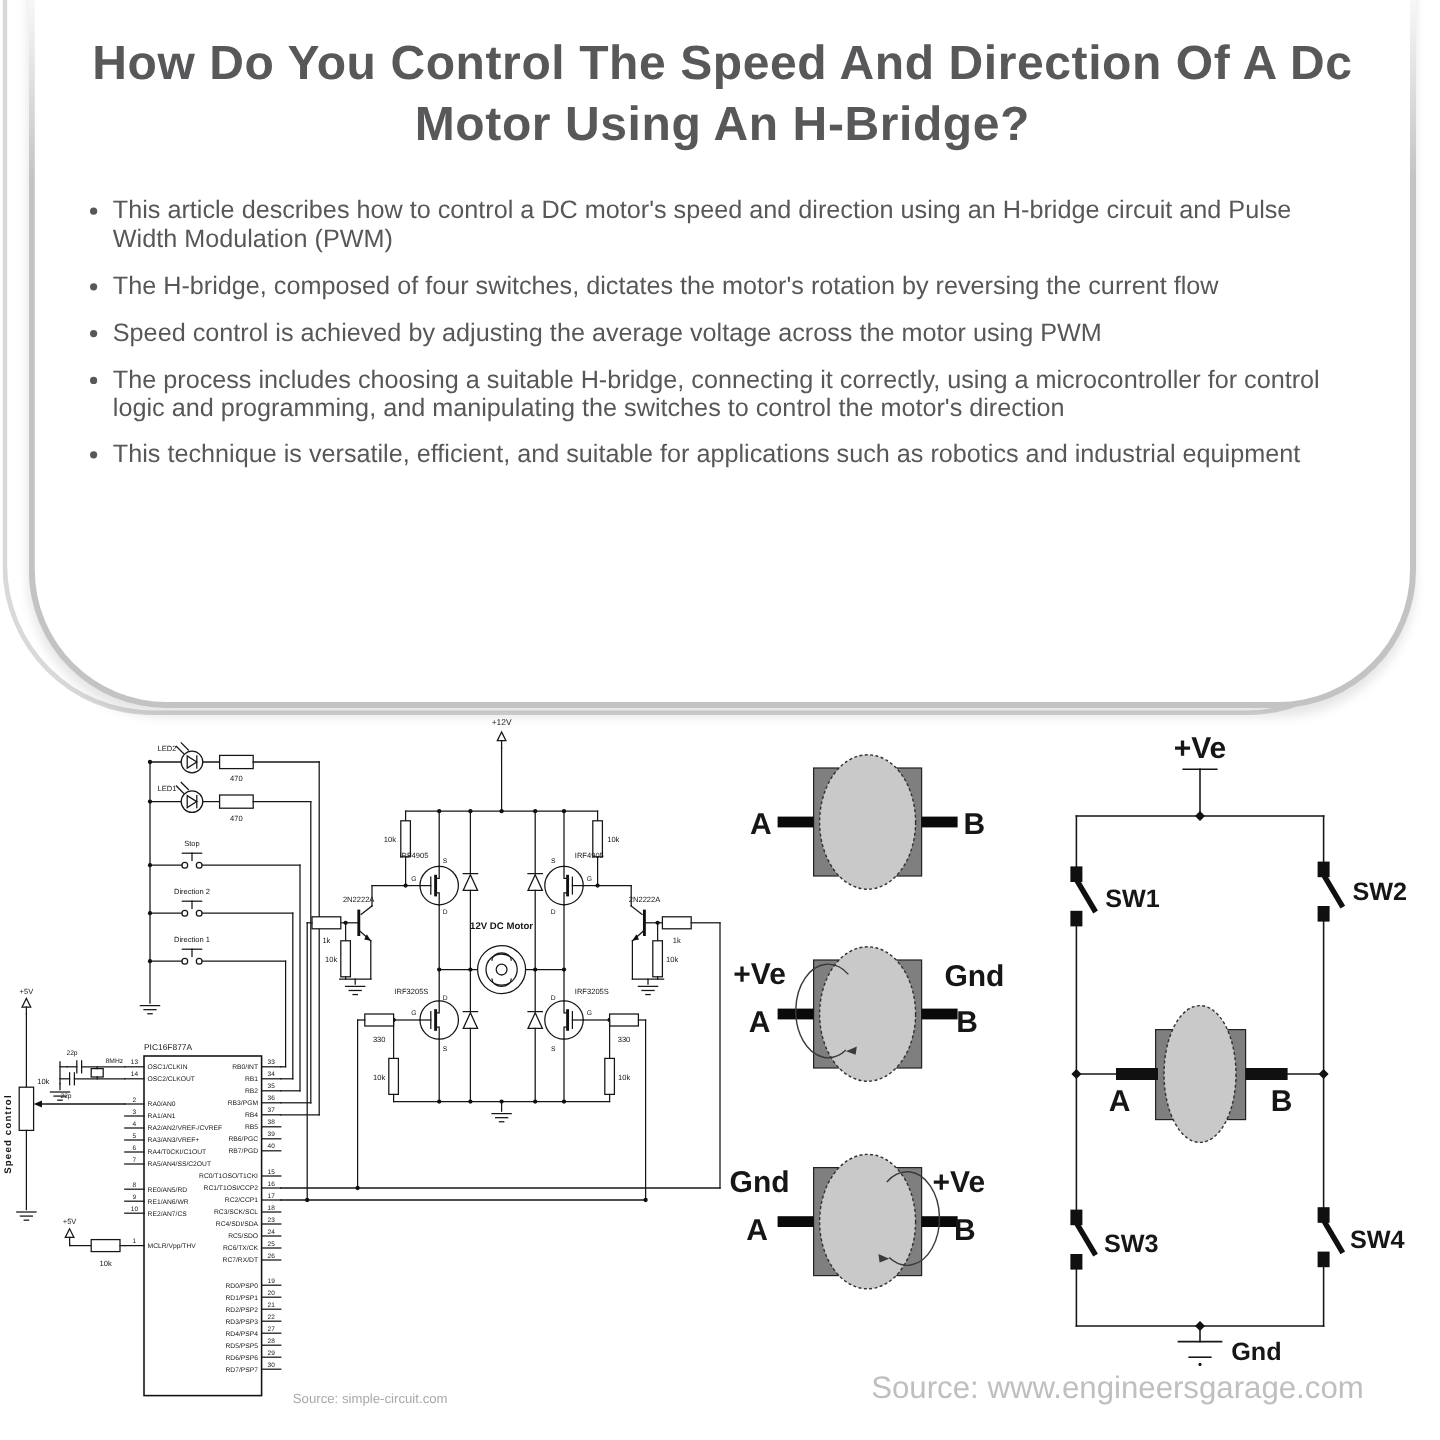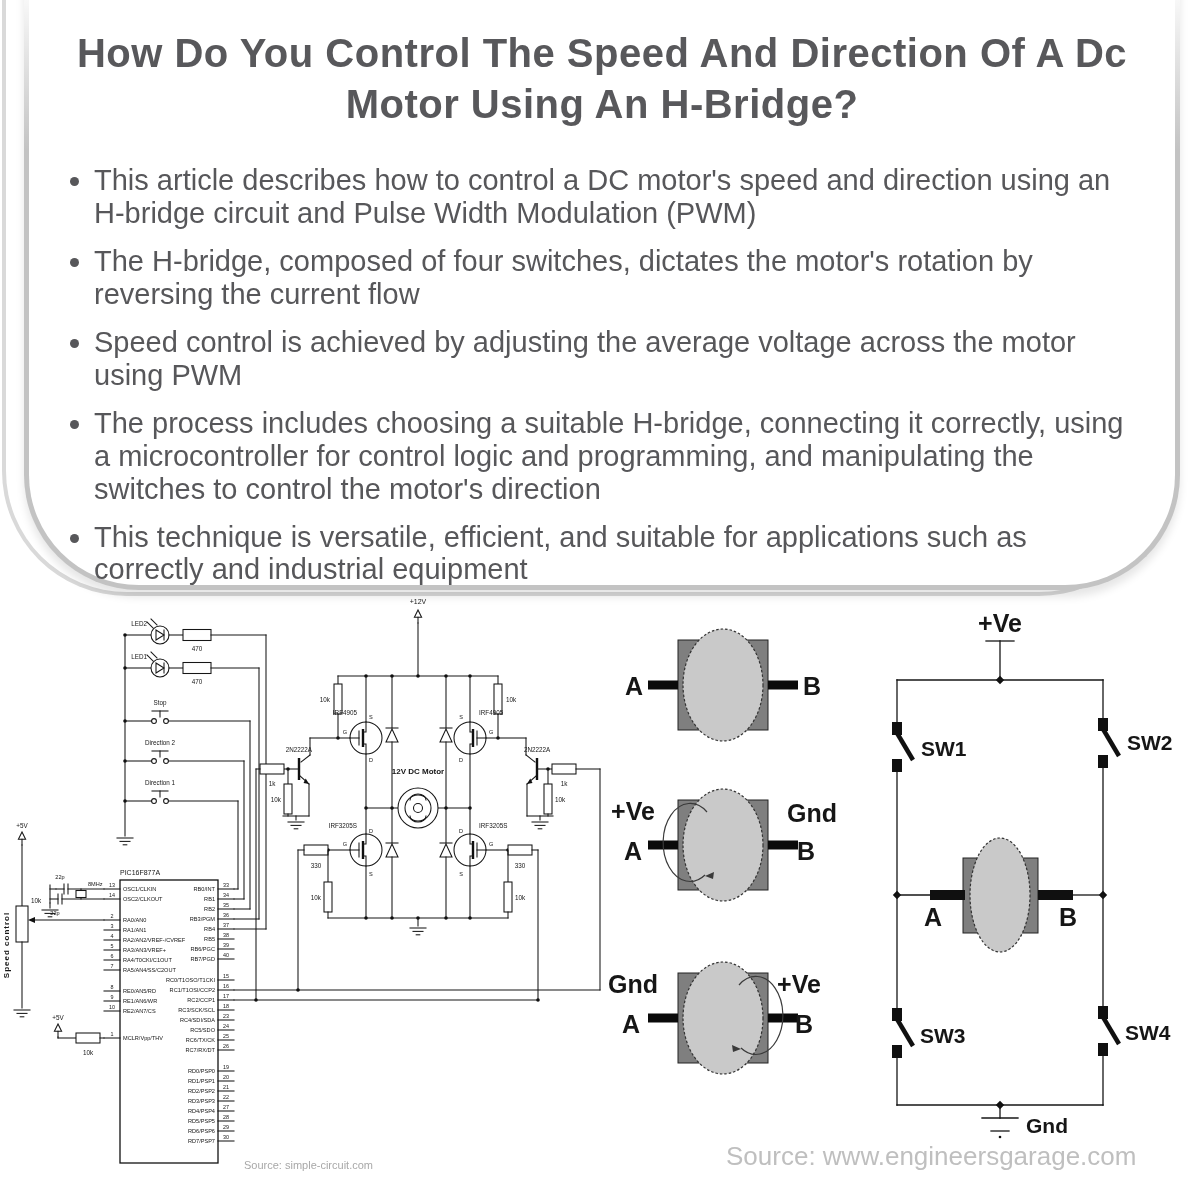--- a/index.html
+++ b/index.html
@@ -8,21 +8,21 @@
   .card-shadow{position:absolute;left:2px;right:36px;top:-170px;height:762px;
        border:4px solid #d9d9d9;border-top:none;border-radius:0 0 125px 125px;background:#fff;}
   .card{position:absolute;left:24px;right:20px;top:-160px;height:745px;background:#fff;
        border:5px solid #c3c3c3;border-top:none;border-radius:0 0 115px 115px;
        box-shadow:0 7px 9px rgba(0,0,0,0.10);}
   .card::before{content:"";position:absolute;top:0;left:-5px;right:-5px;height:310px;
        background:linear-gradient(to bottom,#fff 0%,#fff 45%,rgba(255,255,255,0) 100%);}
   .title{margin:0;padding:188px 30px 0 30px;text-align:center;font-size:40px;font-weight:700;
        color:#58585b;line-height:1.28;letter-spacing:0.5px;white-space:pre-line;position:relative;}
   .bullets{margin:34px 40px 0 38px;padding-left:27px;position:relative;}
-  .bullets li{font-size:29px;line-height:1.135;color:#57575a;margin-bottom:15px;}
+  .bullets li{font-size:21px;line-height:1.135;color:#57575a;margin-bottom:15px;}
   .bullets li::marker{color:#57575a;}
   #diagram{position:absolute;left:0;top:588px;width:1200px;height:612px;}
   .w{stroke:#161616;stroke-width:1.05;fill:none;stroke-linecap:square;}
   .w13{stroke:#161616;stroke-width:1.3;fill:none;stroke-linecap:square;}
   .bar2{stroke:#101010;stroke-width:2.4;fill:none;}
   .comp{fill:#fff;stroke:#161616;stroke-width:1.05;}
   .blk{fill:#101010;stroke:none;}
   .dot{fill:#101010;stroke:none;}
   .blade{stroke:#101010;stroke-width:4.5;fill:none;}
   .arc{stroke:#3a3a3a;stroke-width:1.2;fill:none;}
@@ -45,21 +45,21 @@
 <div class="card-shadow"></div>
 
 <div class="card">
   <h1 class="title">How Do You Control The Speed And Direction Of A Dc
 Motor Using An H-Bridge?</h1>
   <ul class="bullets">
     <li><span>This article describes how to control a DC motor's speed and direction using an H-bridge circuit and Pulse Width Modulation (PWM)</span></li>
     <li><span>The H-bridge, composed of four switches, dictates the motor's rotation by reversing the current flow</span></li>
     <li><span>Speed control is achieved by adjusting the average voltage across the motor using PWM</span></li>
     <li><span>The process includes choosing a suitable H-bridge, connecting it correctly, using a microcontroller for control logic and programming, and manipulating the switches to control the motor's direction</span></li>
-    <li><span>This technique is versatile, efficient, and suitable for applications such as correctly and industrial equipment</span></li>
+    <li><span>This technique is versatile, efficient, and suitable for applications such as robotics and industrial equipment</span></li>
   </ul>
 </div>
 
 <svg id="diagram" viewBox="0 0 1200 612">
   <defs>
     <g id="gnd">
         <line class="w" x1="-8" y1="0" x2="8" y2="0"></line>
         <line class="w" x1="-5" y1="3.4" x2="5" y2="3.4"></line>
         <line class="w" x1="-1.8" y1="6.8" x2="1.8" y2="6.8"></line>
       </g>

